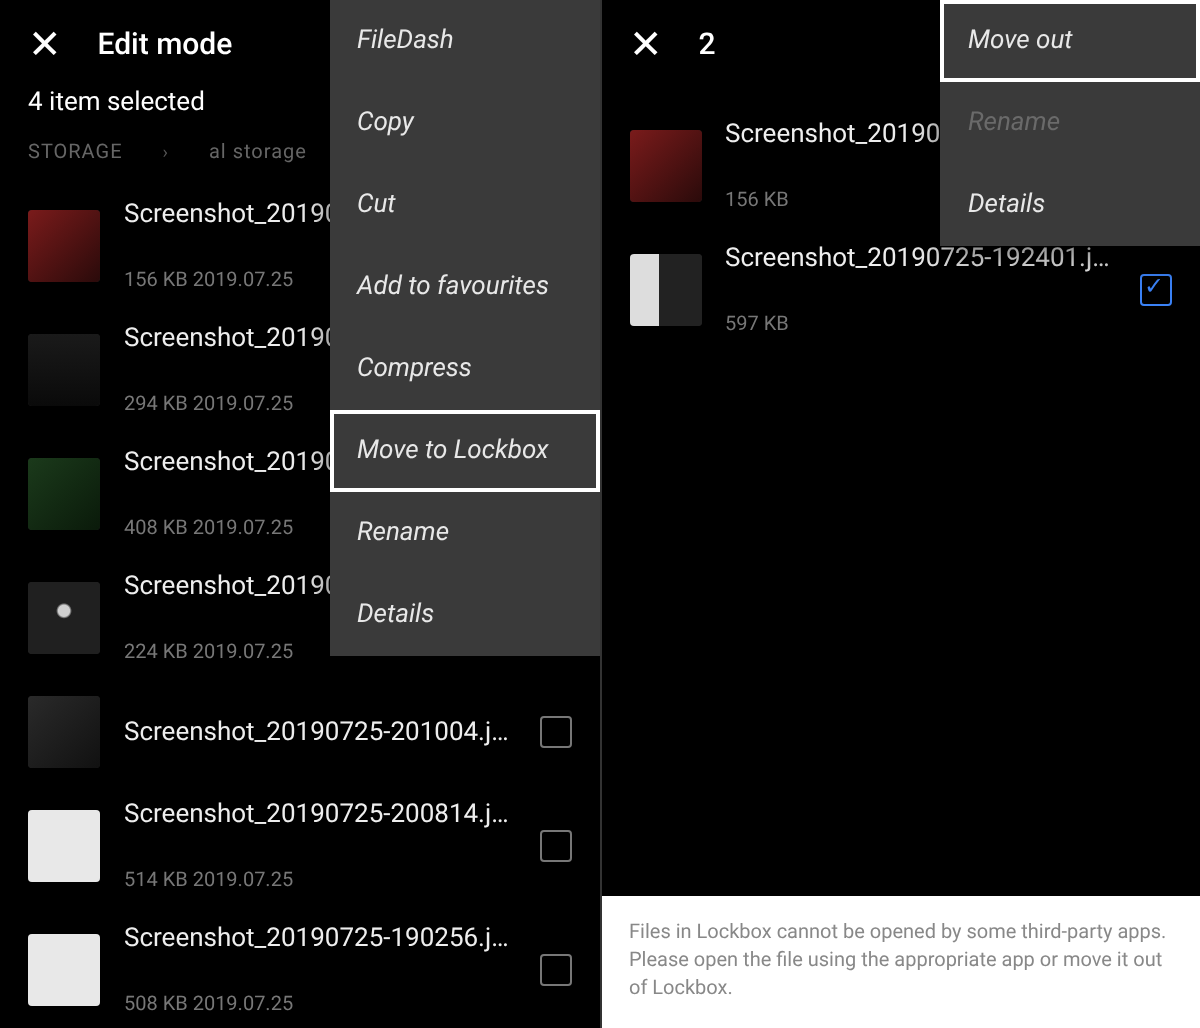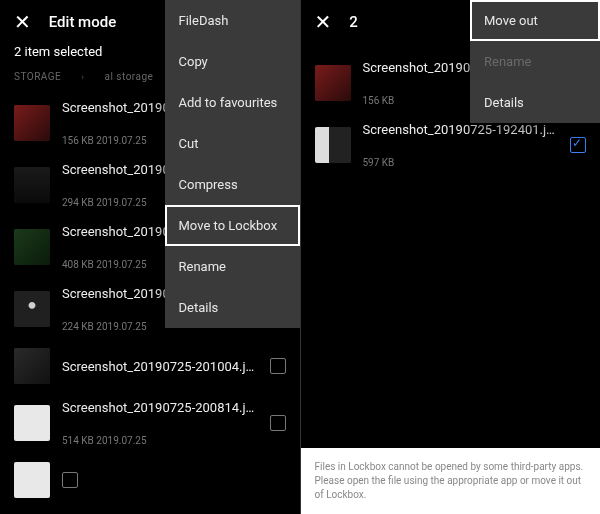--- a/index.html
+++ b/index.html
@@ -117,20 +117,21 @@
     box-shadow: 0 4px 16px rgba(0,0,0,0.6);
     z-index: 10;
   }
   .menu-left { top: 0; right: 0; width: 135px; }
   .menu-right { top: 0; right: 0; width: 114px; }
   .menu-item {
     padding: 13px 14px;
     font-size: 13px;
     color: #e8e8e8;
     cursor: pointer;
+    font-style: italic;
   }
   .menu-item.disabled { color: #6a6a6a; }
   .menu-item.highlighted {
     border: 2px solid #fff;
     padding: 11px 12px;
   }
   .footer-note {
     position: absolute;
     bottom: 0;
     left: 0; right: 0;
@@ -142,21 +143,21 @@
   }
 </style>
 </head>
 <body>
 
 <div class="pane pane-left">
   <div class="header">
     <span class="close-x">✕</span>
     <span class="header-title">Edit mode</span>
   </div>
-  <div class="subheader">2 item selected</div>
+  <div class="subheader">4 item selected</div>
   <div class="breadcrumb">
     <span>STORAGE</span>
     <span class="chev">›</span>
     <span>al storage</span>
     <span class="chev">›</span>
     <span>Pi</span>
   </div>
   <div id="left-files">
       <div class="file-row">
     <div class="thumb red"></div>
@@ -201,29 +202,33 @@
       <div class="file-row">
     <div class="thumb white"></div>
     <div class="file-info">
       <div class="file-name">Screenshot_20190725-200814.jpg</div>
       <div class="file-meta">514 KB   2019.07.25</div>
     </div>
     <div class="checkbox"></div>
       </div>
       <div class="file-row">
     <div class="thumb white"></div>
+    <div class="file-info">
+      <div class="file-name">Screenshot_20190725-190256.jpg</div>
+      <div class="file-meta">508 KB   2019.07.25</div>
+    </div>
     <div class="checkbox"></div>
       </div>
     </div>
 
   <div class="menu menu-left" id="menu-left">
       <div class="menu-item">FileDash</div>
       <div class="menu-item">Copy</div>
+      <div class="menu-item">Cut</div>
       <div class="menu-item">Add to favourites</div>
-      <div class="menu-item">Cut</div>
       <div class="menu-item">Compress</div>
       <div class="menu-item highlighted">Move to Lockbox</div>
       <div class="menu-item">Rename</div>
       <div class="menu-item">Details</div>
     </div>
 </div>
 
 <div class="pane pane-right">
   <div class="header">
     <span class="close-x">✕</span>

